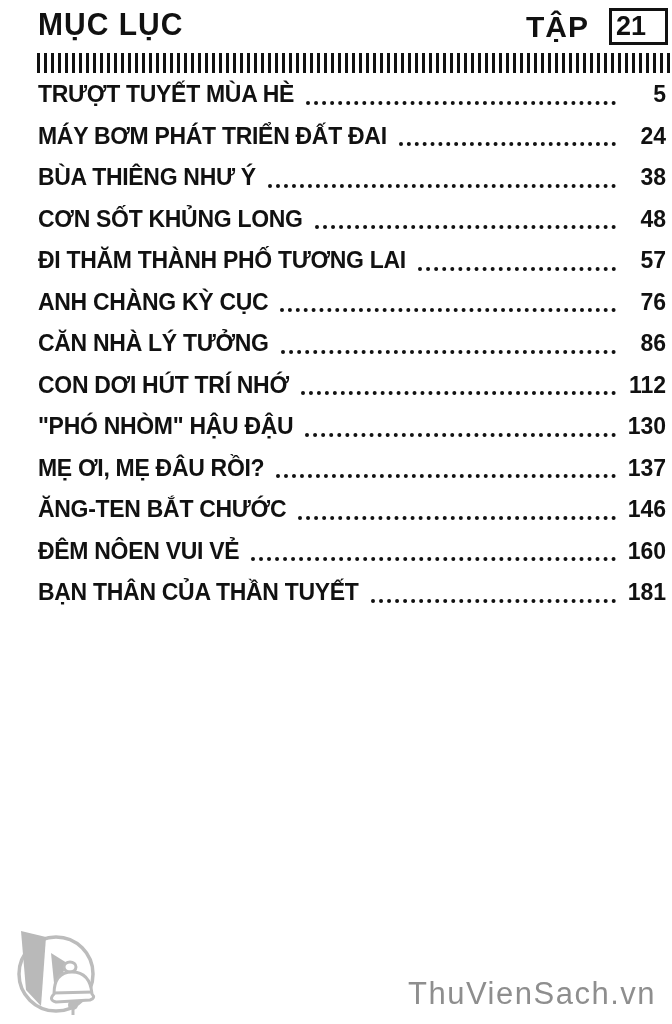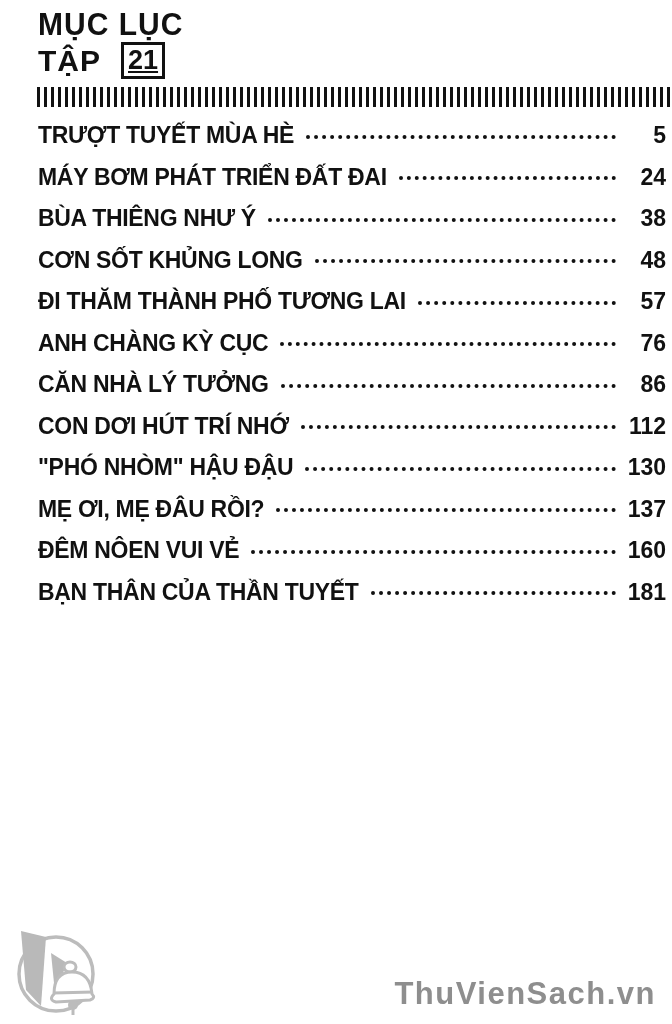--- a/index.html
+++ b/index.html
@@ -15,21 +15,20 @@
     position: absolute;
     inset: 0;
     padding: 6px 0 0 0;
   }
   
   .header {
     display: flex;
     justify-content: space-between;
     align-items: flex-start;
     padding: 2px 4px 0 38px;
-    flex-direction: column;
   }
   .page-title {
     font-size: 30px;
     font-weight: bold;
     letter-spacing: 1px;
     transform: scaleY(1.02);
   }
   .volume {
     display: flex;
     align-items: center;
@@ -37,43 +36,42 @@
   }
   .volume-label {
     font-size: 30px;
     font-weight: bold;
     letter-spacing: 1px;
   }
   .volume-number {
     font-size: 27px;
     font-weight: bold;
     border: 3px solid #111;
-    padding: 0 4px 1px 4px;
+    padding: 0 19px 1px 4px;
     min-width: 36px;
     text-align: center;
     line-height: 30px;
-    text-decoration: underline;
   }
   
   .stripe-bar {
     margin: 8px 0 0 37px;
     height: 20px;
     background: repeating-linear-gradient(
       90deg,
       #111 0px, #111 3px,
       transparent 3px, transparent 7px
     );
   }
   
   .toc {
     margin: 8px 6px 0 38px;
   }
   .row {
     display: flex;
-    align-items: center;
+    align-items: flex-start;
     height: 41.5px;
   }
   .row .t {
     font-size: 23px;
     font-weight: bold;
     letter-spacing: -0.3px;
     white-space: nowrap;
     transform: scaleY(1.04);
   }
   .row .leader {
@@ -98,21 +96,21 @@
     left: 4px;
     bottom: 8px;
     width: 100px;
     height: 96px;
   }
   .watermark {
     position: absolute;
     right: 16px;
     bottom: 12px;
     font-size: 31px;
-    font-weight: bold;
+    font-weight: normal;
     color: #8e8e8e;
     letter-spacing: 1.5px;
   }
 </style>
 </head>
 <body>
 
 <div class="page">
 
   <div class="header">
@@ -182,20 +180,25 @@
     <span class="leader"></span>
     <span class="p">130</span>
   </div>
 
   <div class="row">
     <span class="t">MẸ ƠI, MẸ ĐÂU RỒI?</span>
     <span class="leader"></span>
     <span class="p">137</span>
   </div>
 
+  <div class="row">
+    <span class="t">ĂNG-TEN BẮT CHƯỚC</span>
+    <span class="leader"></span>
+    <span class="p">146</span>
+  </div>
 
   <div class="row">
     <span class="t">ĐÊM NÔEN VUI VẺ</span>
     <span class="leader"></span>
     <span class="p">160</span>
   </div>
 
   <div class="row">
     <span class="t">BẠN THÂN CỦA THẦN TUYẾT</span>
     <span class="leader"></span>

